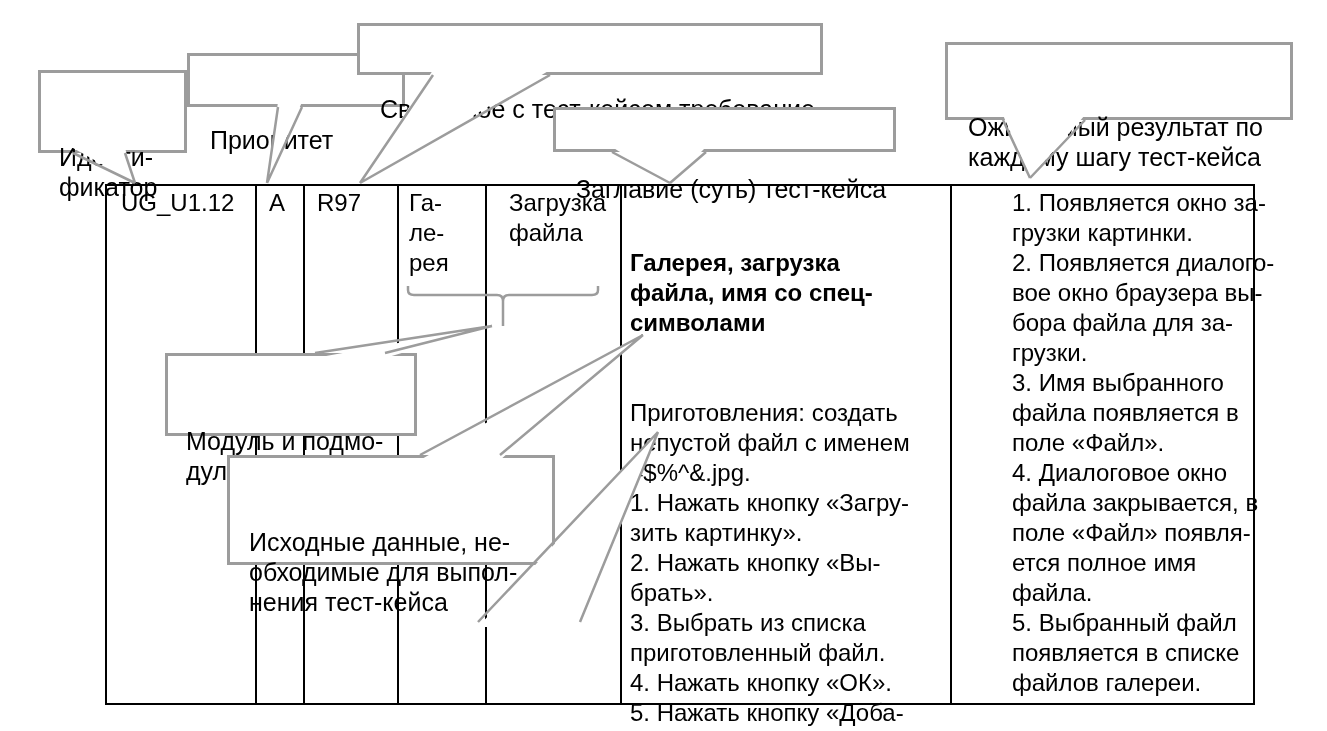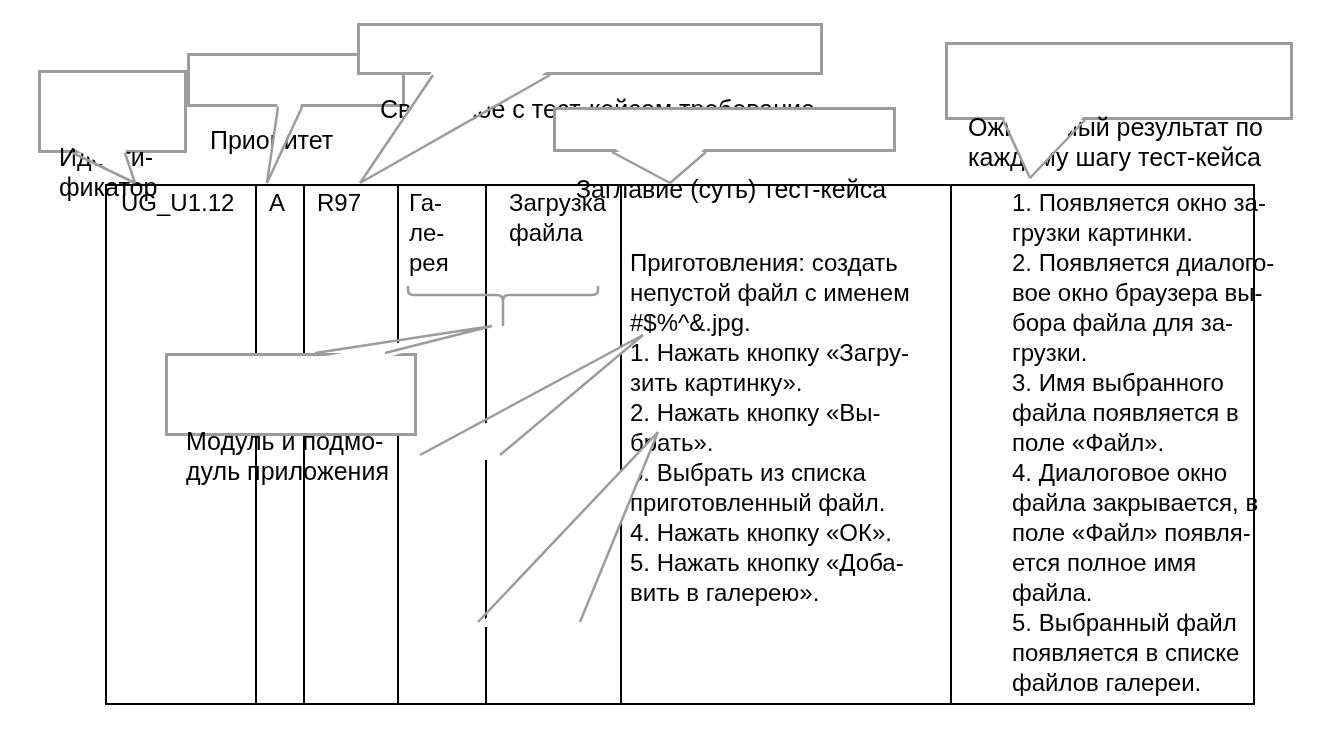--- a/index.html
+++ b/index.html
@@ -45,20 +45,23 @@
 
     <div class="cell" style="left:0;width:148px;padding-left:14px">UG_U1.12</div>
     <div class="cell" style="left:150px;width:46px">A</div>
     <div class="cell" style="left:198px;width:92px">R97</div>
     <div class="cell" style="left:292px;width:86px;padding-left:10px">Га-
 ле-
 рея</div>
     <div class="cell" style="left:392px;width:133px;padding-left:10px">Загрузка
 файла</div>
     <div class="cell" style="left:515px;width:328px;padding-left:8px">
+      <div class="bold">Галерея, загрузка
+файла, имя со спец-
+символами</div>
       <div>Приготовления: создать
 непустой файл с именем
 #$%^&amp;.jpg.
 1. Нажать кнопку «Загру-
 зить картинку».
 2. Нажать кнопку «Вы-
 брать».
 3. Выбрать из списка
 приготовленный файл.
 4. Нажать кнопку «ОК».
@@ -98,20 +101,25 @@
     <span>Заглавие (суть) тест-кейса</span>
   </div>
   <div class="callout" id="co-expected">
     <span>Ожидаемый результат по
 каждому шагу тест-кейса</span>
   </div>
   <div class="callout" id="co-module">
     <span>Модуль и подмо-
 дуль приложения</span>
   </div>
+  <div class="callout" id="co-initial">
+    <span>Исходные данные, не-
+обходимые для выпол-
+нения тест-кейса</span>
+  </div>
 
   <svg class="overlay" width="1327" height="731">
 
     <g>
       <polygon class="tailfill" points="73,148 125,148 135,183"></polygon>
       <path class="tailline" d="M73,153 L135,183 M125,153 L135,183"></path>
     </g>
 
     <g>
       <polygon class="tailfill" points="278,102 302,102 267,183"></polygon>

